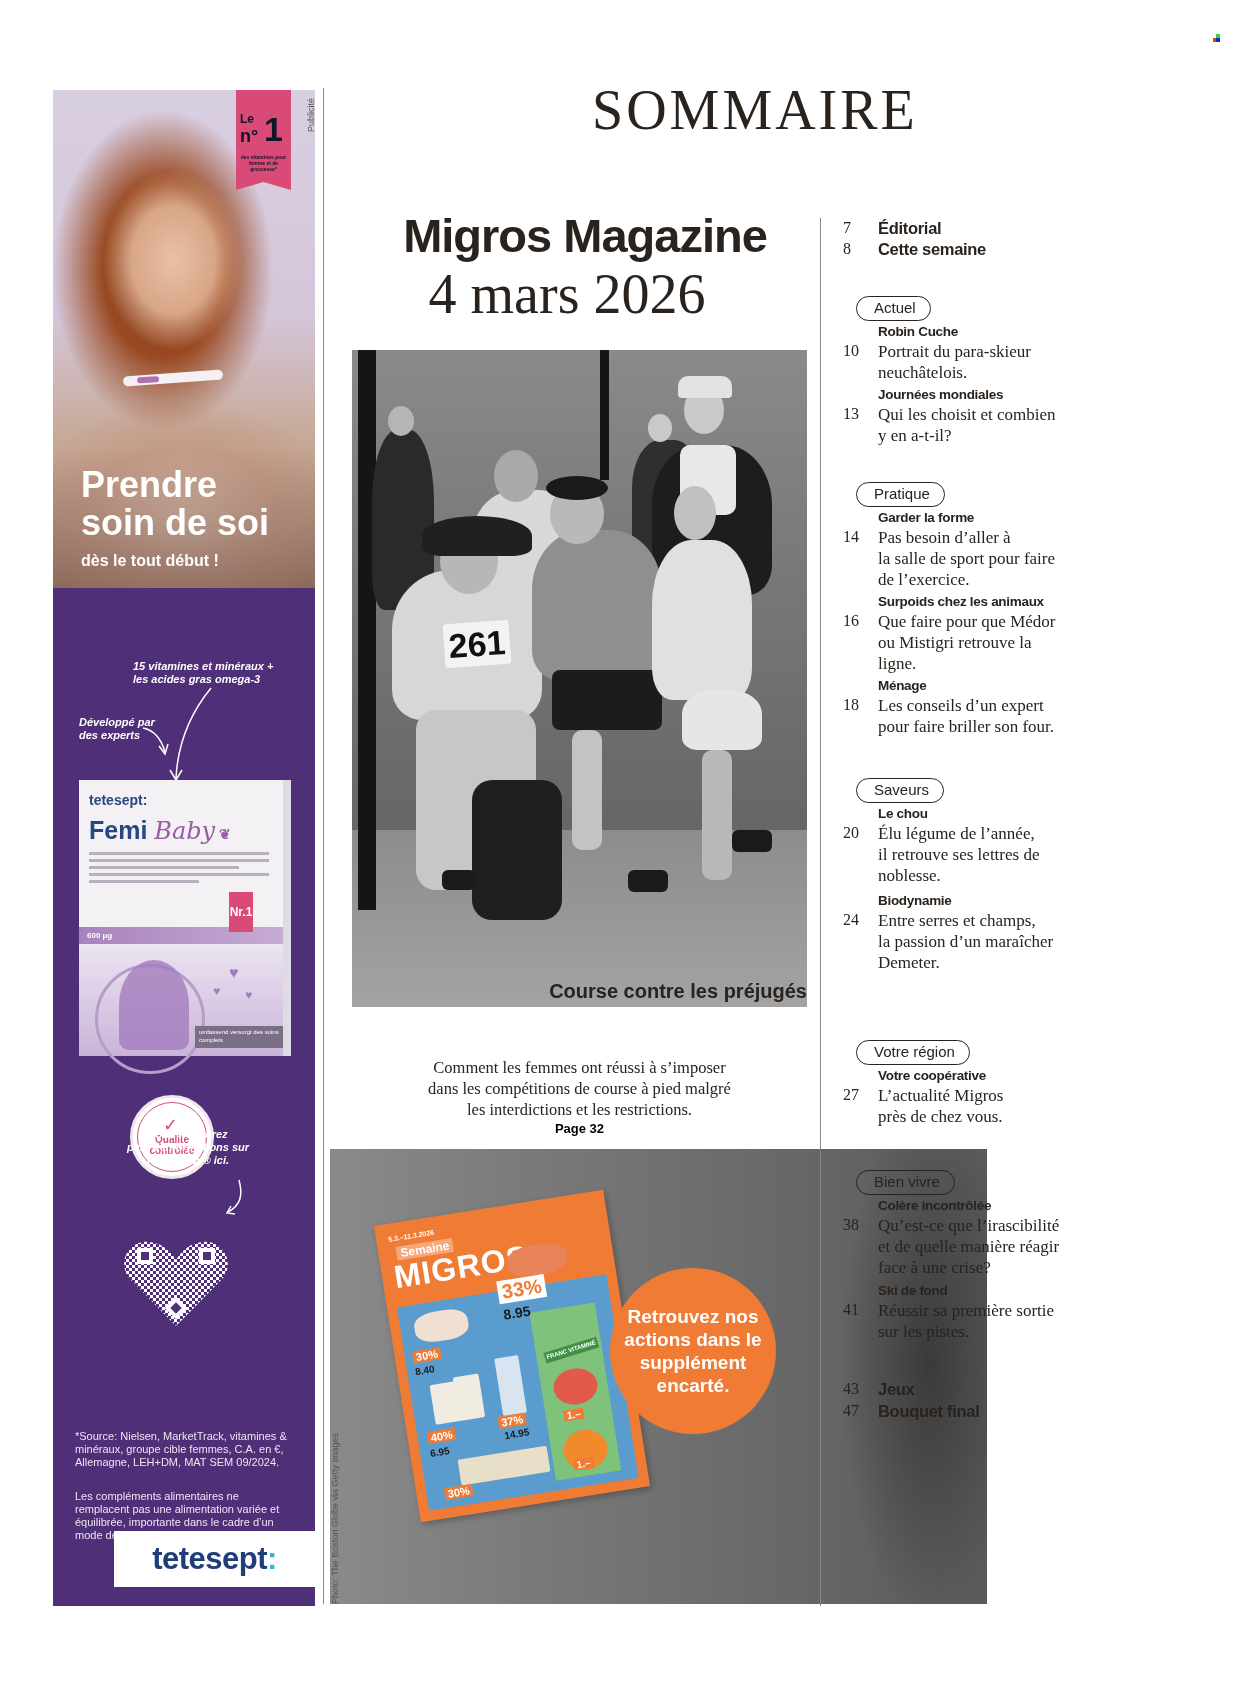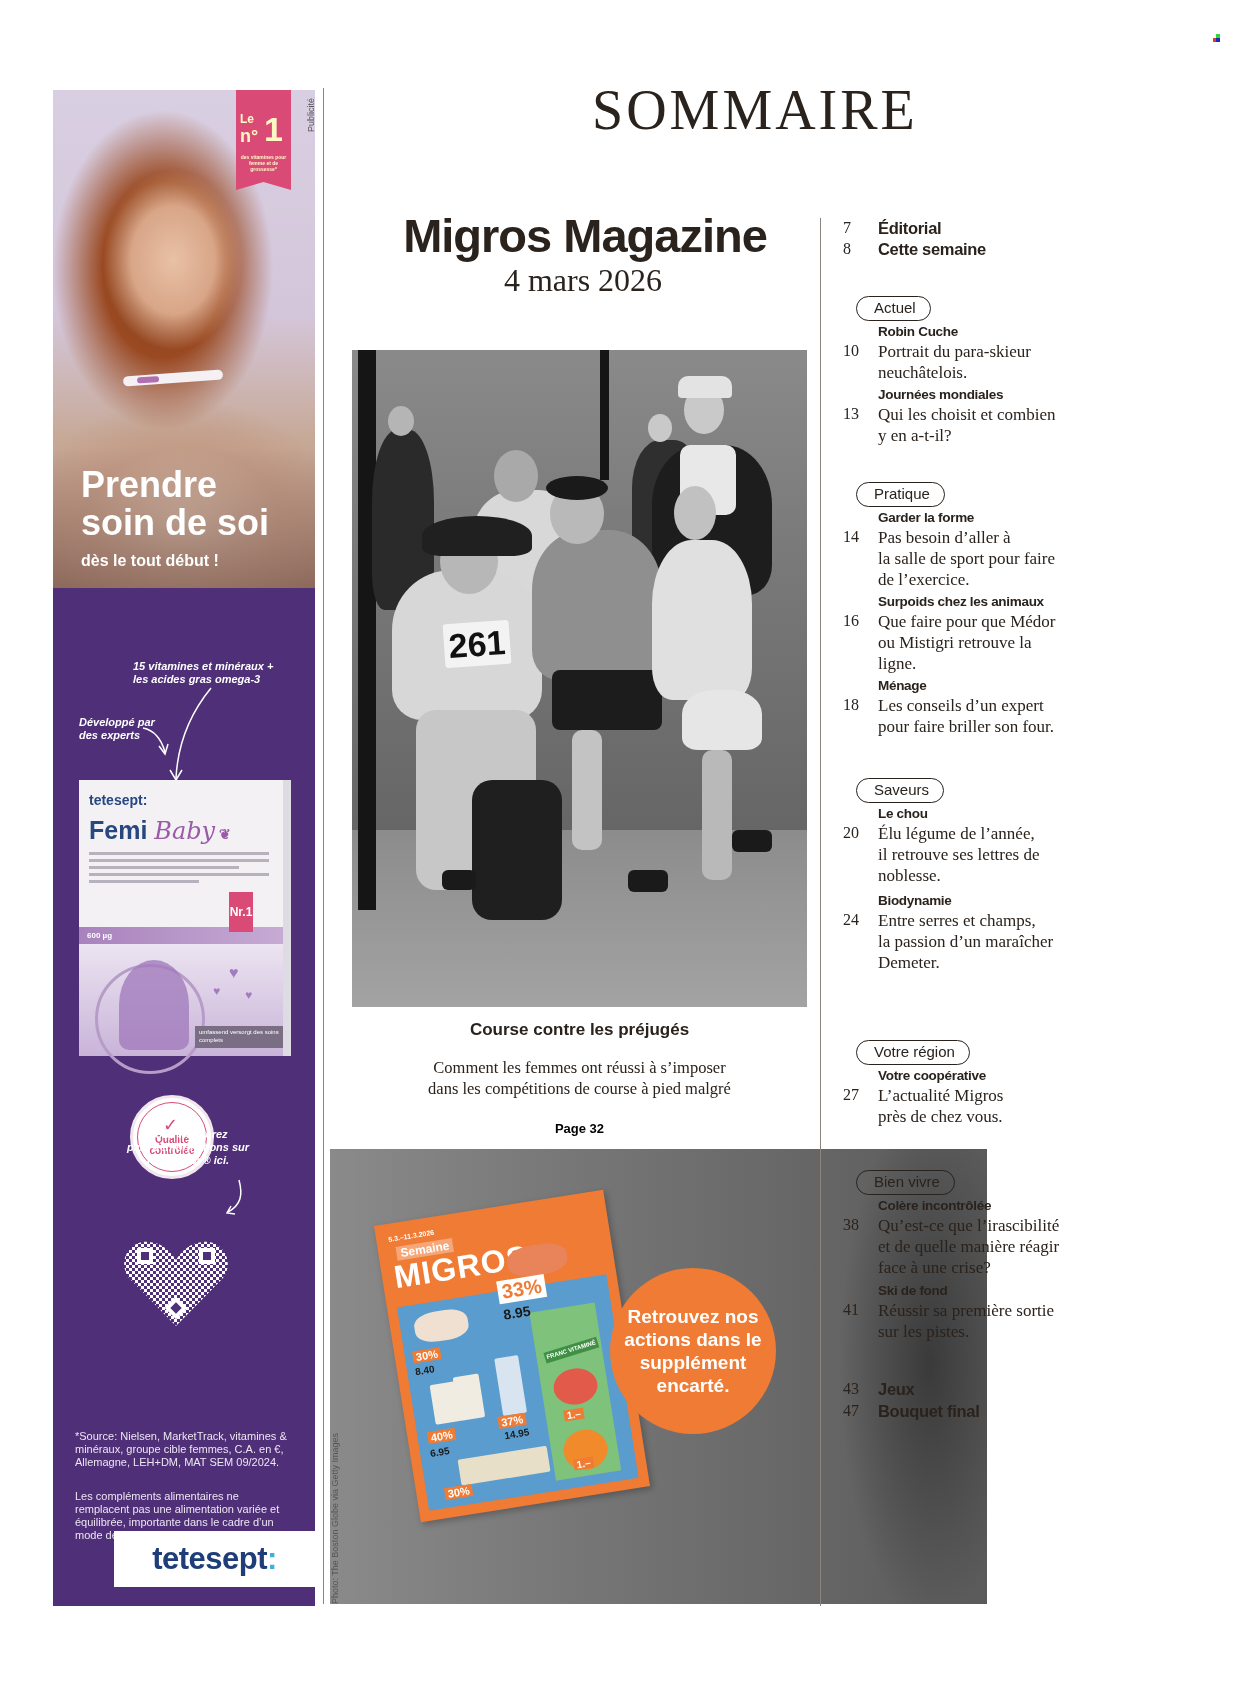--- a/index.html
+++ b/index.html
@@ -18,21 +18,21 @@
       radial-gradient(ellipse 70px 90px at 120px 170px, #e9c1a6 0%, #d8a587 60%, rgba(216,165,135,0) 100%),
       radial-gradient(ellipse 110px 160px at 110px 180px, #7a3b1c 0%, #9a4a22 55%, rgba(154,74,34,0) 100%),
       radial-gradient(ellipse 160px 120px at 130px 430px, #d3b6a4 0%, #c39c87 60%, rgba(195,156,135,0) 100%),
       linear-gradient(180deg, #d9cfe2 0%, #d4c6da 45%, #c7a997 70%, #b58d79 100%);
   }
   .ad-photo .shade { position: absolute; left: 0; right: 0; bottom: 0; height: 140px; background: linear-gradient(180deg, rgba(90,60,55,0) 0%, rgba(90,60,55,0.45) 100%); }
   .ad-photo .test { position: absolute; left: 70px; top: 283px; width: 100px; height: 10px; border-radius: 5px; background: #f4f0f4; transform: rotate(-4deg); }
   .ad-photo .test::after { content: ""; position: absolute; left: 14px; top: 2px; width: 22px; height: 6px; background: #b06fae; border-radius: 3px; }
 
   .badge-no1 { position: absolute; left: 183px; top: 0; width: 55px; height: 100px; background: #d94a77;
-    clip-path: polygon(0 0, 100% 0, 100% 100%, 50% 92%, 0 100%); color: #fef9c3; text-align: center; }
+    clip-path: polygon(0 0, 100% 0, 100% 100%, 50% 92%, 0 100%); color: #0f172a; text-align: center; }
   .badge-no1 .le { position: absolute; left: 4px; top: 22px; font-size: 12px; font-weight: 700; }
   .badge-no1 .no { position: absolute; left: 4px; top: 36px; font-size: 18px; font-weight: 700; }
   .badge-no1 .one { position: absolute; left: 28px; top: 22px; font-size: 34px; font-weight: 700; line-height: 34px; }
   .badge-no1 .small { position: absolute; left: 2px; right: 2px; top: 64px; font-size: 5px; line-height: 6px; font-weight: 700; }
 
   .ad-headline { position: absolute; left: 28px; top: 376px; color: #fff; font-weight: 700; font-size: 36px; line-height: 38px; }
   .ad-sub { position: absolute; left: 28px; top: 462px; color: #fff; font-weight: 700; font-size: 16px; }
 
   .ad-note { position: absolute; color: #fff; font-weight: 700; font-style: italic; font-size: 11px; line-height: 13px; margin-top: 16px; }
   .ad-note.n1 { left: 80px; top: 554px; }
@@ -72,33 +72,33 @@
   .vlabel { position: absolute; color: #555; font-size: 9px; transform-origin: 0 0; transform: rotate(-90deg); white-space: nowrap; }
   .vlabel.pub { left: 306px; top: 132px; }
   .vlabel.photo { left: 330px; top: 1604px; }
   .vrule { position: absolute; background: #8b847d; width: 1px; }
   .vrule.ad-rule { left: 323px; top: 88px; height: 1516px; }
   .vrule.toc-rule { left: 820px; top: 218px; height: 1388px; }
 
   
   .sommaire { position: absolute; left: 592px; top: 78px; font-family: "Liberation Serif", serif; font-size: 56px; letter-spacing: 3px; color: #2a221c; }
   .mag-title { position: absolute; left: 350px; width: 470px; top: 208px; text-align: center; font-weight: 700; font-size: 47px; letter-spacing: -1px; color: #2a221c; }
-  .mag-date { position: absolute; left: 348px; width: 470px; top: 262px; text-align: center; font-family: "Liberation Serif", serif; font-size: 32px; color: #2a221c; }
+  .mag-date { position: absolute; left: 332px; width: 470px; top: 262px; text-align: center; font-family: "Liberation Serif", serif; font-size: 56px; color: #2a221c; }
 
   .photo { position: absolute; left: 352px; top: 350px; width: 455px; height: 657px; overflow: hidden;
     background:
       radial-gradient(ellipse 260px 90px at 240px 600px, #3a3a3a 0%, rgba(58,58,58,0) 100%),
       linear-gradient(180deg, #8a8a86 0%, #7a7a76 30%, #6c6c68 60%, #5a5a58 100%); filter: grayscale(1); }
   .photo .post { position: absolute; background: #151515; }
   .photo .fig { position: absolute; border-radius: 40% 40% 20% 20%; }
   .photo .head { position: absolute; border-radius: 50%; background: #c9c9c4; }
   .photo .bib { position: absolute; background: #f3f3f0; color: #111; font-weight: 700; font-size: 34px; text-align: center; transform: rotate(-4deg); border-radius: 3px; }
   .photo .road { position: absolute; left: 0; right: 0; top: 480px; bottom: 0; background: linear-gradient(180deg, #8c8c88 0%, #a3a39e 100%); }
 
-  .story-title { position: absolute; left: 352px; width: 455px; top: 1020px; text-align: center; font-weight: 700; font-size: 17px; color: #2a221c; }
+  .story-title { position: absolute; left: 352px; width: 455px; top: 980px; text-align: right; font-weight: 700; font-size: 20px; color: #2a221c; }
   .story-desc { position: absolute; left: 352px; width: 455px; top: 1057px; text-align: center; font-family: "Liberation Serif", serif; font-size: 16.5px; line-height: 21px; color: #2a221c; }
   .story-page { position: absolute; left: 352px; width: 455px; top: 1121px; text-align: center; font-weight: 700; font-size: 13px; color: #000000; }
 
   
   .flyer { position: absolute; left: 396px; top: 1206px; width: 232px; height: 300px; background: #ef7b34; transform: rotate(-9deg); transform-origin: 50% 50%; box-shadow: 2px 3px 6px rgba(0,0,0,0.25); overflow: hidden; }
   .flyer .date { position: absolute; left: 12px; top: 12px; color: #fff; font-size: 7px; font-weight: 700; }
   .flyer .semaine { position: absolute; left: 18px; top: 24px; background: #f5a77a; color: #fff; font-weight: 700; font-size: 12px; padding: 0 4px; }
   .flyer .migros { position: absolute; left: 12px; top: 36px; color: #fff; font-weight: 700; font-size: 32px; letter-spacing: 1px; }
   .flyer .blue { position: absolute; left: 10px; top: 84px; width: 212px; height: 206px; background: #5a9ccd; }
   .flyer .green { position: absolute; left: 140px; top: 110px; width: 66px; height: 170px; background: #7fc27b; }
@@ -280,20 +280,21 @@
   <div class="fig" style="left:350px;top:400px;width:30px;height:130px;background:#b9b9b4;border-radius:10px"></div>
   <div class="fig" style="left:90px;top:520px;width:34px;height:20px;background:#1a1a1a;border-radius:6px"></div>
   <div class="fig" style="left:276px;top:520px;width:40px;height:22px;background:#1a1a1a;border-radius:6px"></div>
   <div class="fig" style="left:380px;top:480px;width:40px;height:22px;background:#1a1a1a;border-radius:6px"></div>
 </div>
 
 <div class="story-title">Course contre les préjugés</div>
 <div class="story-desc">
   <div>Comment les femmes ont réussi à s’imposer</div>
   <div>dans les compétitions de course à pied malgré</div>
+  <div>les interdictions et les restrictions.</div>
 </div>
 <div class="story-page">Page 32</div>
 
 <div class="flyer">
   <div class="date">5.3.–11.3.2026</div>
   <div class="semaine">Semaine</div>
   <div class="migros">MIGROS</div>
   <div class="blue"></div>
   <div class="green"></div>
   <div class="fruit" style="left:126px;top:44px;width:60px;height:30px;background:#e9845a;border-radius:40%"></div>

